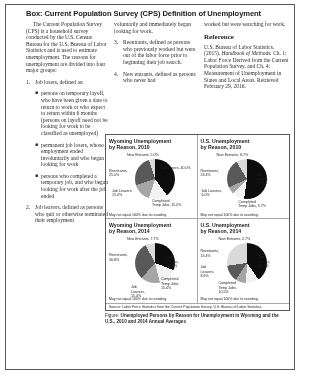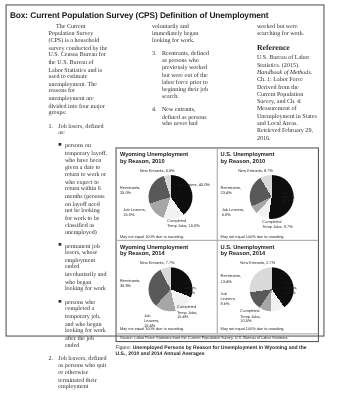--- a/index.html
+++ b/index.html
@@ -11,40 +11,40 @@
     overflow:hidden;
   }
   .page{
     position:relative;
     width:300px;height:377px;
     box-sizing:border-box;
     padding:4px 5px 3px 5px;
   }
   .box{
     box-sizing:border-box;
-    width:290px;height:302px;
+    width:290px;height:366px;
     border:1px solid #58595b;
-    padding:4px 5px 3px 3px;
+    padding:4px 5px 3px 20px;
     position:relative;
   }
   .box-title{
     font-family:"Liberation Sans", sans-serif;
     font-weight:bold;
     font-size:7.6px;
     line-height:9px;
     color:#1b1b1b;
     margin:0 0 3px 0;
     letter-spacing:-0.1px;
   }
   .cols{
     display:flex;
     gap:5px;
     align-items:flex-start;
   }
-  .col{width:90px;margin-left:35px;}
+  .col{width:90px;}
   .col.mid{width:92px;}
   .col.right{width:92px;}
   p.body{
     font-size:5.5px;
     line-height:6.6px;
     margin:0 0 5px 0;
     text-align:left;
     color:#2b2b2b;
   }
   p.body.indent{text-indent:7px;}

